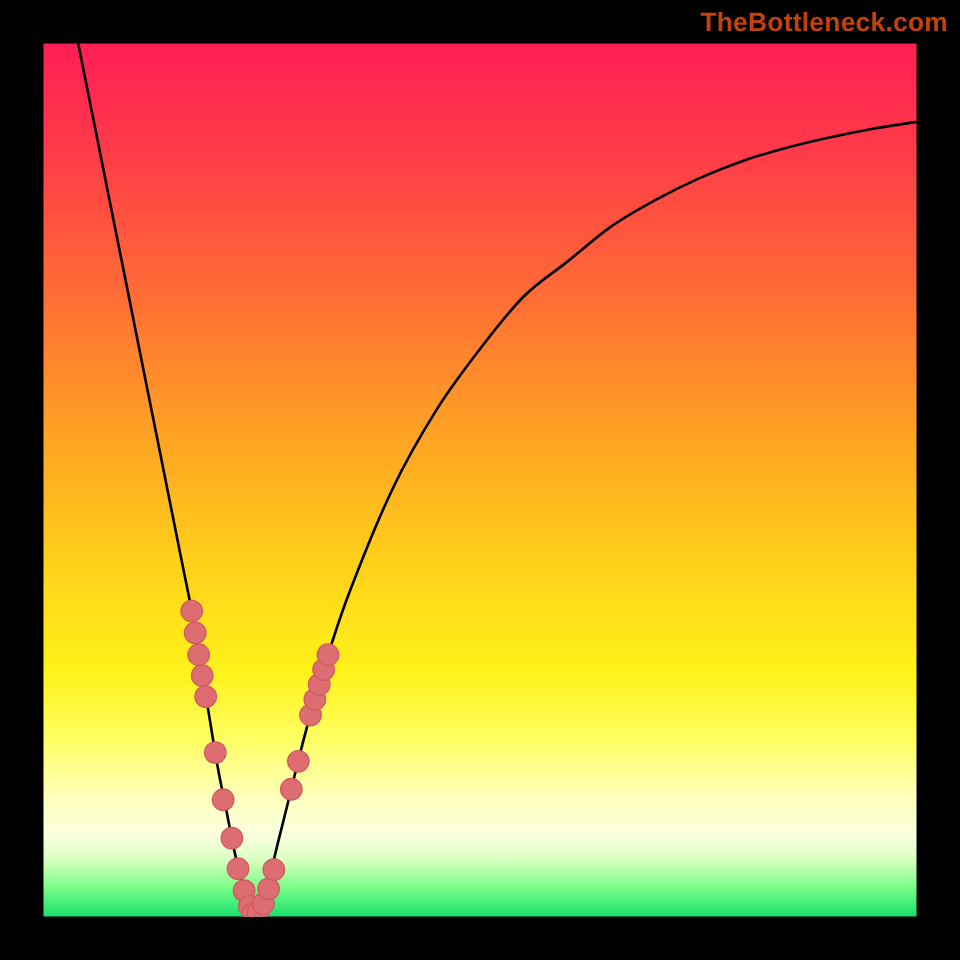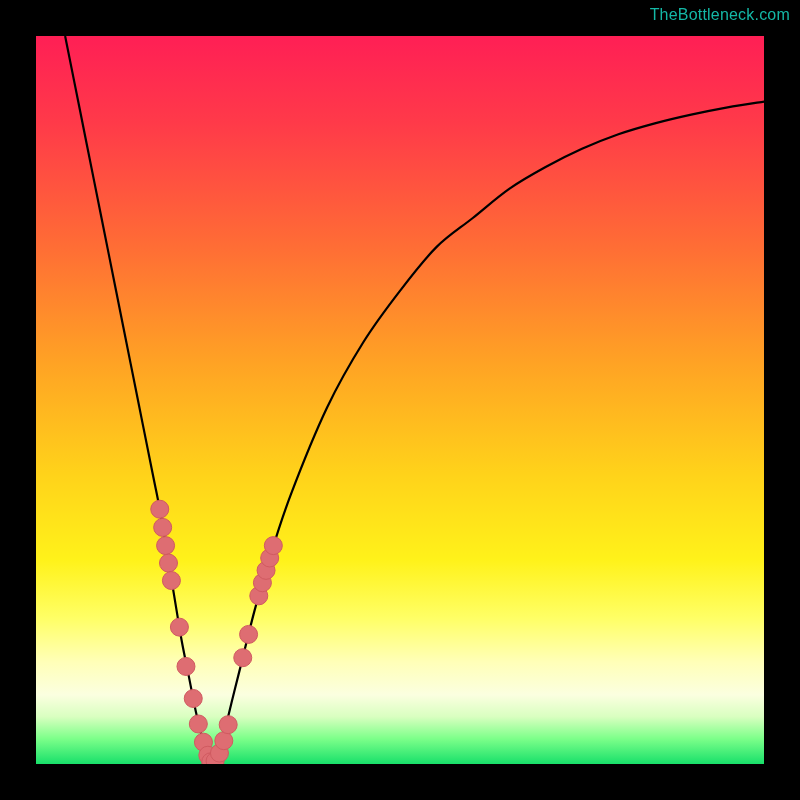--- a/index.html
+++ b/index.html
@@ -21,23 +21,23 @@
     left: 36px;
     top: 36px;
     width: 728px;
     height: 728px;
     overflow: hidden;
   }
   .watermark {
     position: absolute;
     top: 6px;
     right: 10px;
-    color: #14b8a6;
-    font-size: 16px;
-    font-weight: 400;
+    color: #c2410c;
+    font-size: 22px;
+    font-weight: 700;
     letter-spacing: 0.2px;
     user-select: none;
   }
   svg { display: block; }
 </style>
 </head>
 <body>
 
 <div class="frame">
   <div class="plot">

